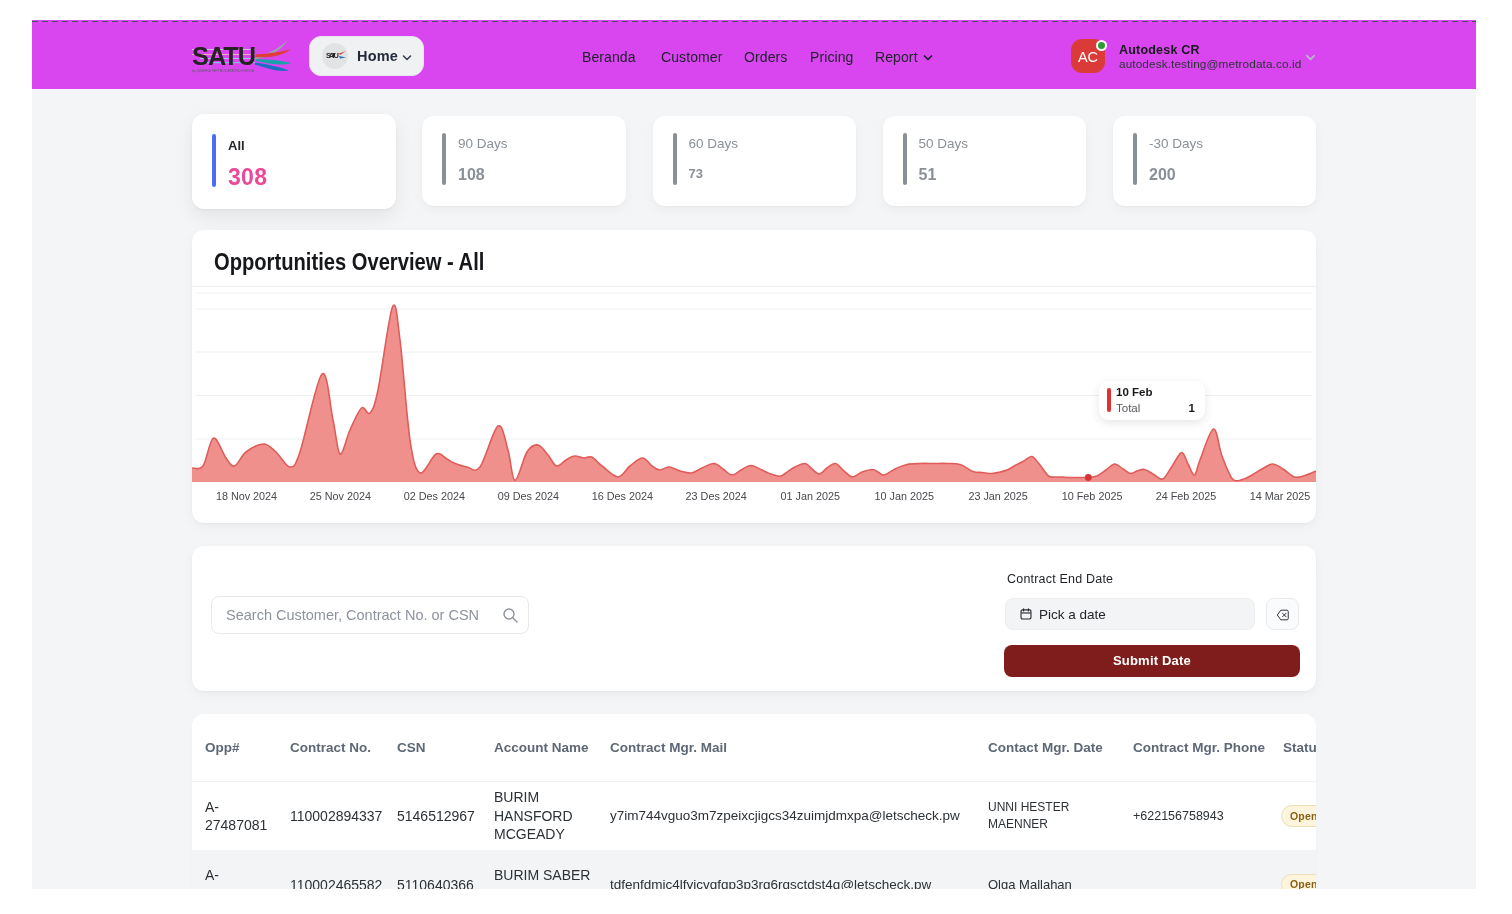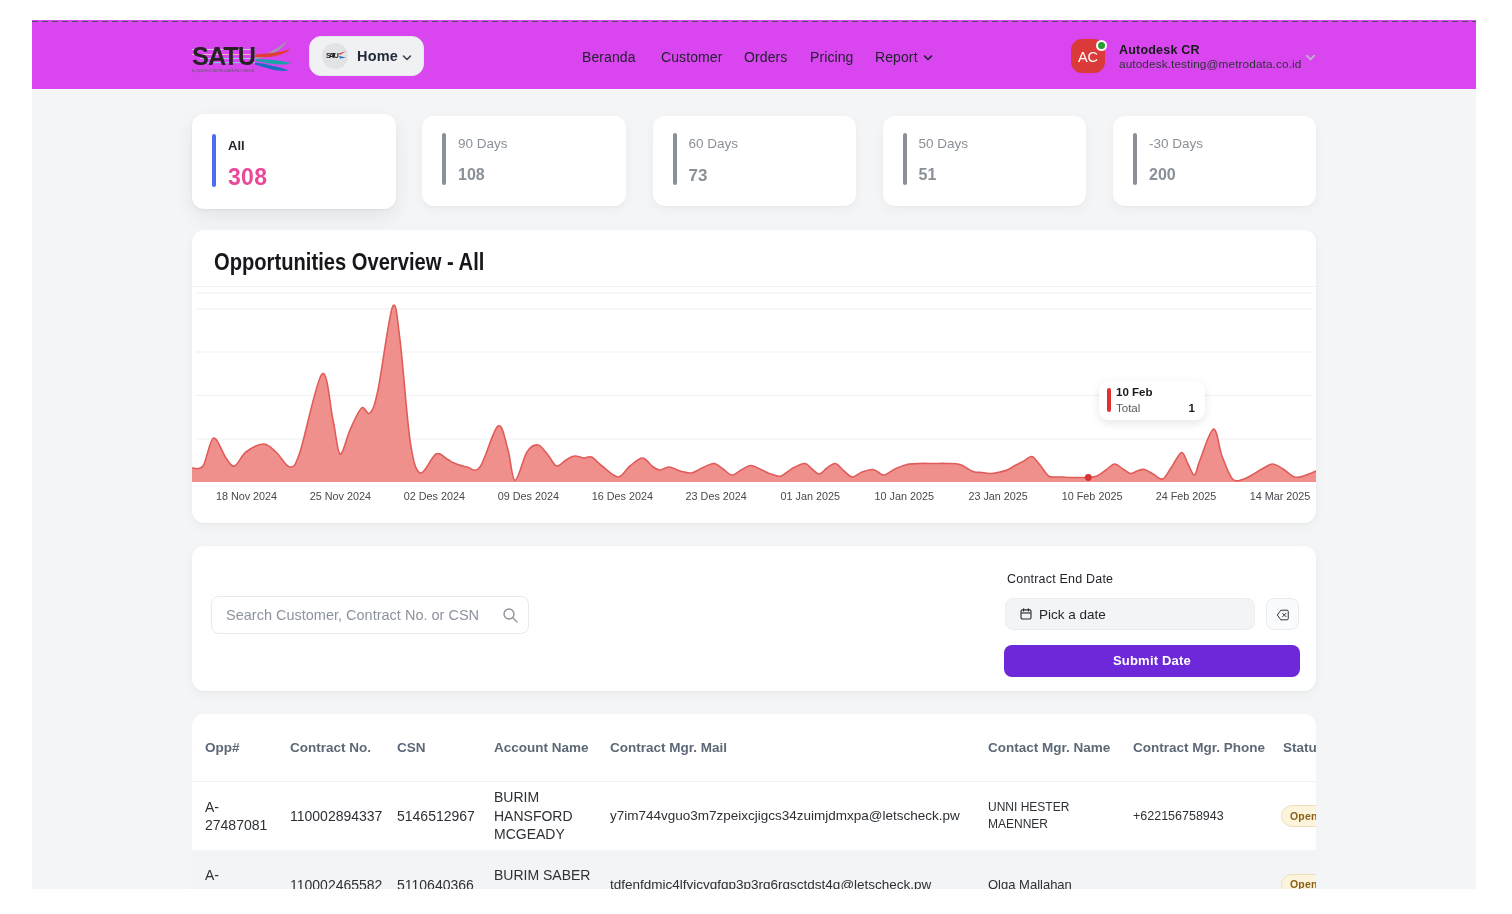--- a/index.html
+++ b/index.html
@@ -75,21 +75,21 @@
     <div class="abs" style="left:36px;top:50px;font-size:23px;font-weight:bold;color:#ec4899;letter-spacing:.3px;">308</div>
   </div>
   <div class="card shadow2" style="left:390px;top:27px;width:203.5px;height:90px;">
     <div class="statbar" style="left:20px;top:17px;height:52px;background:#8a9097;"></div>
     <div class="abs glabel" style="left:36px;top:20px;font-size:13.5px;">90 Days</div>
     <div class="abs glabel" style="left:36px;top:50px;font-size:16px;font-weight:bold;">108</div>
   </div>
   <div class="card shadow2" style="left:620.5px;top:27px;width:203.5px;height:90px;">
     <div class="statbar" style="left:20px;top:17px;height:52px;background:#8a9097;"></div>
     <div class="abs glabel" style="left:36px;top:20px;font-size:13.5px;">60 Days</div>
-    <div class="abs glabel" style="left:36px;top:50px;font-size:17px;font-weight:bold;">73</div>
+    <div class="abs glabel" style="left:36px;top:50px;font-size:13px;font-weight:bold;">73</div>
   </div>
   <div class="card shadow2" style="left:850.5px;top:27px;width:203.5px;height:90px;">
     <div class="statbar" style="left:20px;top:17px;height:52px;background:#8a9097;"></div>
     <div class="abs glabel" style="left:36px;top:20px;font-size:13.5px;">50 Days</div>
     <div class="abs glabel" style="left:36px;top:50px;font-size:16px;font-weight:bold;">51</div>
   </div>
   <div class="card shadow2" style="left:1081px;top:27px;width:203px;height:90px;">
     <div class="statbar" style="left:20px;top:17px;height:52px;background:#8a9097;"></div>
     <div class="abs glabel" style="left:36px;top:20px;font-size:13.5px;">-30 Days</div>
     <div class="abs glabel" style="left:36px;top:50px;font-size:16px;font-weight:bold;">200</div>
@@ -157,21 +157,21 @@
           </svg>
       <div class="abs" style="left:33px;top:8px;font-size:13.5px;color:#23262b;">Pick a date</div>
     </div>
     <div class="abs" style="left:1074px;top:52px;width:33px;height:32px;border:1px solid #e8eaec;border-radius:8px;background:#fafbfc;">
       <svg class="abs" style="left:9px;top:9px" width="14" height="14" viewBox="0 0 16 16">
             <path d="M5.5,2.5 h7 a1.5,1.5 0 0 1 1.5,1.5 v8 a1.5,1.5 0 0 1 -1.5,1.5 h-7 L1.5,8 Z" fill="none" stroke="#2a2d33" stroke-width="1.1" stroke-linejoin="round"></path>
             <line x1="7.5" y1="6" x2="11.5" y2="10" stroke="#2a2d33" stroke-width="1.1" stroke-linecap="round"></line>
             <line x1="11.5" y1="6" x2="7.5" y2="10" stroke="#2a2d33" stroke-width="1.1" stroke-linecap="round"></line>
           </svg>
     </div>
-    <div class="abs" style="left:812px;top:99px;width:296px;height:32px;border-radius:8px;background:#6d28d9;color:#fff;font-size:13px;font-weight:bold;text-align:center;line-height:32px;letter-spacing:.2px;">Submit Date</div>
+    <div class="abs" style="left:812px;top:99px;width:296px;height:32px;border-radius:8px;background:#7f1d1d;color:#fff;font-size:13px;font-weight:bold;text-align:center;line-height:32px;letter-spacing:.2px;">Submit Date</div>
   </div>
 
   <div class="card" style="left:160px;top:625px;width:1124px;height:260px;box-shadow:0 1px 2px rgba(0,0,0,.03);overflow:hidden;">
     <table style="border-collapse:collapse;table-layout:fixed;width:1192px;">
       <colgroup>
         <col style="width:85px">
             <col style="width:107px">
             <col style="width:97px">
             <col style="width:116px">
         <col style="width:378px">
@@ -179,21 +179,21 @@
             <col style="width:150px">
             <col style="width:114px">
       </colgroup>
       <tbody>
             <tr style="height:67px;">
         <th style="font-size:13.5px;color:#5d6876;">Opp#</th>
         <th style="font-size:13.5px;color:#5d6876;">Contract No.</th>
         <th style="font-size:13.5px;color:#5d6876;">CSN</th>
         <th style="font-size:13.5px;color:#5d6876;">Account Name</th>
         <th style="font-size:13.5px;color:#5d6876;">Contract Mgr. Mail</th>
-        <th style="font-size:13.5px;color:#5d6876;">Contact Mgr. Name</th>
+        <th style="font-size:13.5px;color:#5d6876;">Contact Mgr. Date</th>
         <th style="font-size:13.5px;color:#5d6876;">Contract Mgr. Phone</th>
         <th style="font-size:13.5px;color:#5d6876;">Status</th>
       </tr>
       <tr style="height:69px;border-top:1px solid #eef0f2;font-size:14px;color:#2c3136;">
         <td style="line-height:1.3;">A-<br>27487081</td>
         <td>110002894337</td>
         <td>5146512967</td>
         <td style="line-height:1.3;">BURIM HANSFORD MCGEADY</td>
         <td style="font-size:13.5px;">y7im744vguo3m7zpeixcjigcs34zuimjdmxpa@letscheck.pw</td>
         <td style="line-height:1.4;font-size:12px;">UNNI HESTER MAENNER</td>

